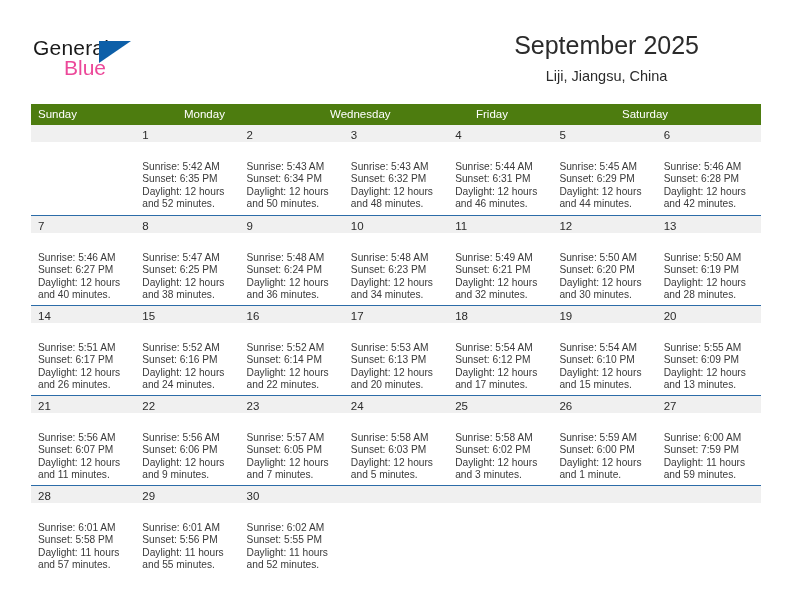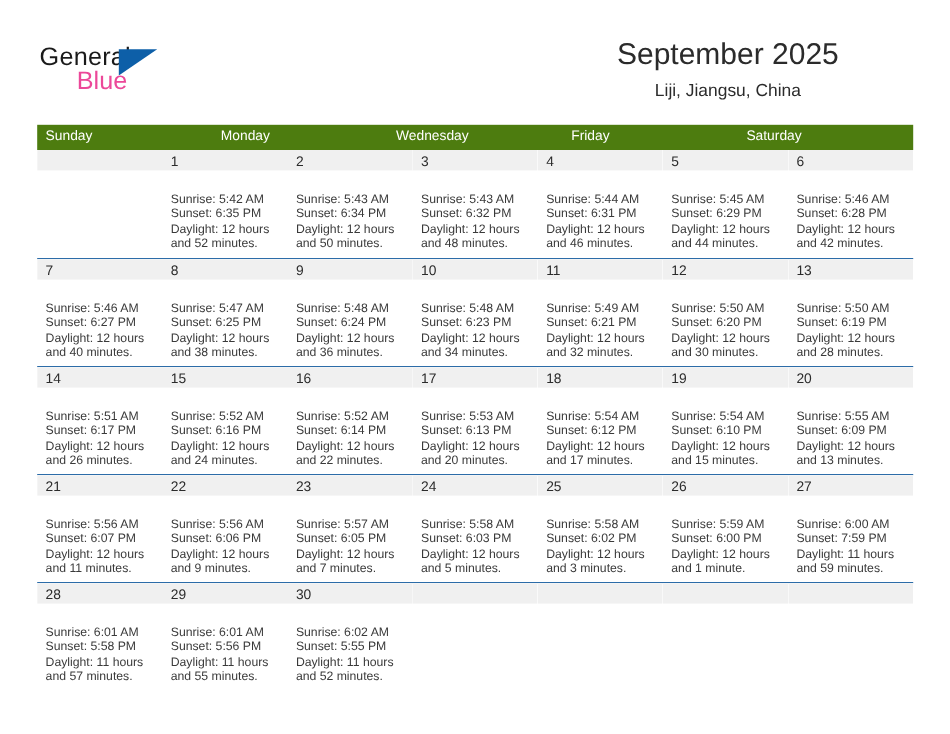--- a/index.html
+++ b/index.html
@@ -101,20 +101,21 @@
     display: flex;
     border-top: 1.6px solid #2c6ca8;
     height: 90px;
     box-sizing: border-box;
   }
   .week:first-of-type {
     border-top: none;
   }
   .week.last {
     border-bottom: none;
+    justify-content: flex-end;
   }
   .day {
     flex: 1 1 0;
     box-sizing: border-box;
     background: #ffffff;
     position: relative;
     overflow: hidden;
   }
   .day-num-band {
     background: #f0f0f0;

